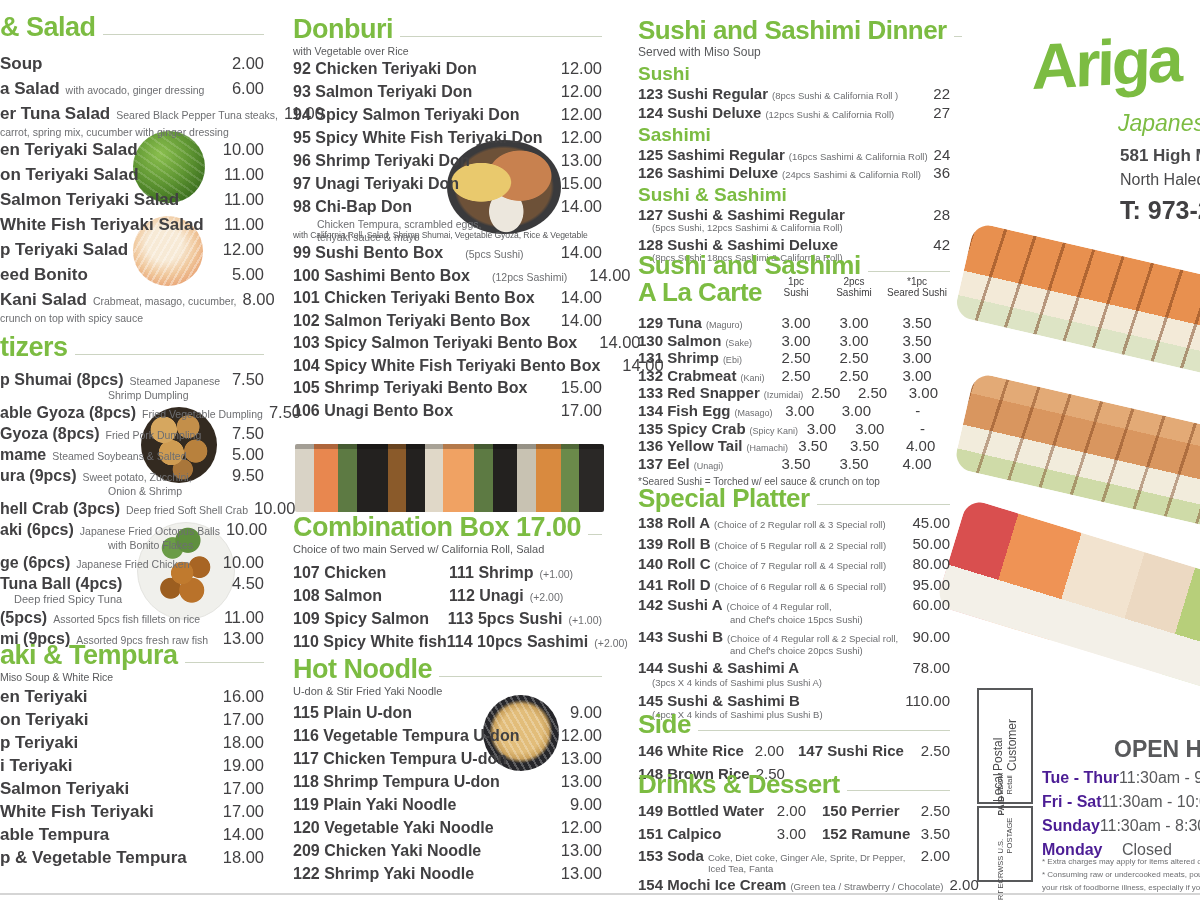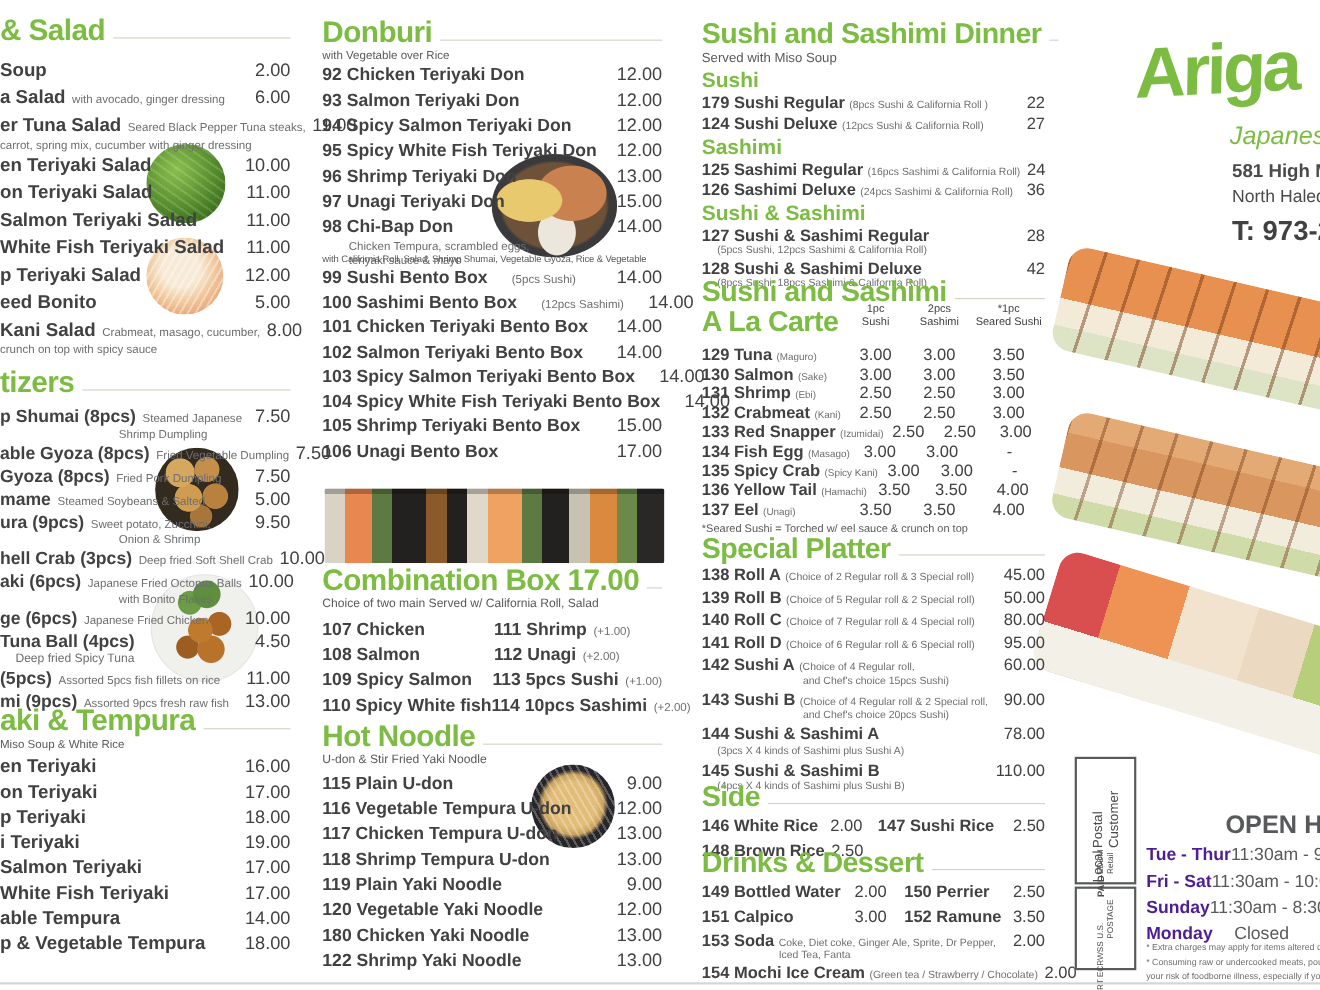--- a/index.html
+++ b/index.html
@@ -485,40 +485,40 @@
           </div>
           <div class="row">
             <span class="iname">119 Plain Yaki Noodle</span>
             <span class="price">9.00</span>
           </div>
           <div class="row">
             <span class="iname">120 Vegetable Yaki Noodle</span>
             <span class="price">12.00</span>
           </div>
           <div class="row">
-            <span class="iname">180 Chicken Yaki Noodle</span>
+            <span class="iname">209 Chicken Yaki Noodle</span>
             <span class="price">13.00</span>
           </div>
           <div class="row">
             <span class="iname">122 Shrimp Yaki Noodle</span>
             <span class="price">13.00</span>
           </div>
         </div>
       </div>
   </div>
   <div class="col" id="col3">
     <div class="sec" id="c3s0">
         <div class="sec-h">
           <span class="sec-t">Sushi and Sashimi Dinner</span>
           <span class="rule"></span>
         </div>
         <div class="subt">Served with Miso Soup</div>
         <div class="glabel">Sushi</div>
         <div class="row">
-          <span class="iname">179 Sushi Regular</span>
+          <span class="iname">123 Sushi Regular</span>
           <span class="inote">(8pcs Sushi &amp; California Roll )</span>
           <span class="price">22</span>
         </div>
         <div class="row">
           <span class="iname">124 Sushi Deluxe</span>
           <span class="inote">(12pcs Sushi &amp; California Roll)</span>
           <span class="price">27</span>
         </div>
         <div class="glabel">Sashimi</div>
         <div class="row">

